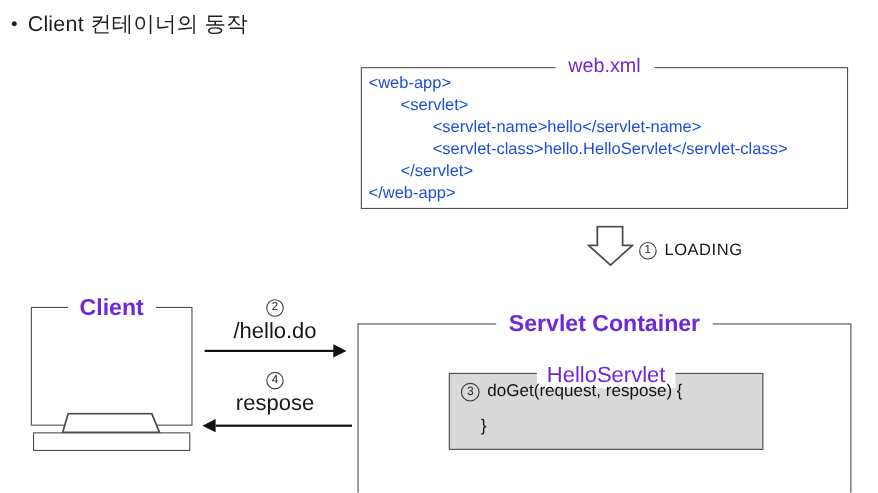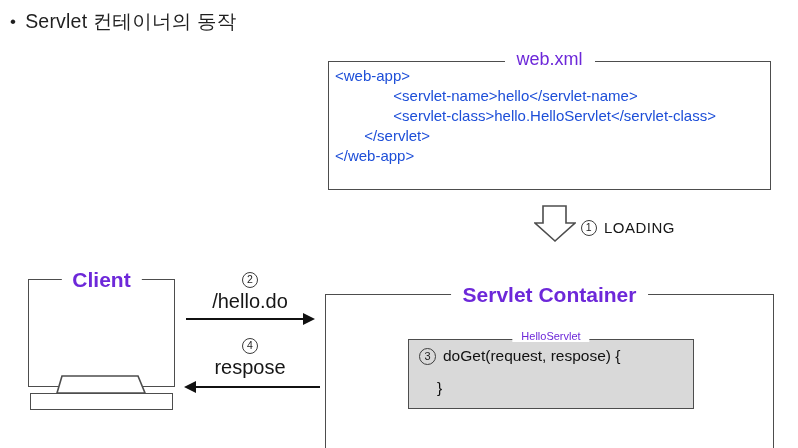--- a/index.html
+++ b/index.html
@@ -74,42 +74,43 @@
   .response-label{left:192px; top:338px;}
   .step-label .txt{font-size:20px;}
 
   
   .container-box{left:325px; top:294px; width:447px; height:156px;}
   .container-box .legend{top:-12px;}
   .gray-box{
     position:absolute; left:82px; top:44px; width:286px; height:70px;
     background:var(--gray-fill); border:1.6px solid var(--line); box-sizing:border-box;
   }
-  .gray-box .legend{top:-10px; font-size:11px; padding:0 9px;text-align:right;}
+  .gray-box .legend{top:-10px; font-size:20px; padding:0 9px;text-align:right;}
   .doget-line{
     position:absolute; left:10px; top:7px; display:flex; align-items:center; gap:7px;
     font-size:15.5px; color:#111;
   }
   .doget-line .circled{width:17px; height:17px; line-height:14px; font-size:11px;}
   .closing-brace{position:absolute; left:28px; top:39px; font-size:15.5px; color:#111;}
 </style>
 </head>
 <body>
 
 <div class="canvas">
 
   <div class="page-title">
     <span class="bullet">•</span>
-    <span>Servlet 컨테이너의 동작</span>
+    <span>Client 컨테이너의 동작</span>
   </div>
 
   <div class="tbox webxml-box">
     <span class="legend big">web.xml</span>
     <div class="code">
       <div class="code-line">&lt;web-app&gt;</div>
+      <div class="code-line">       &lt;servlet&gt;</div>
       <div class="code-line">              &lt;servlet-name&gt;hello&lt;/servlet-name&gt;</div>
       <div class="code-line">              &lt;servlet-class&gt;hello.HelloServlet&lt;/servlet-class&gt;</div>
       <div class="code-line">       &lt;/servlet&gt;</div>
       <div class="code-line">&lt;/web-app&gt;</div>
     </div>
   </div>
 
   <svg class="loading-arrow" width="42" height="38" viewBox="0 0 42 38">
     <polygon points="9,1 32,1 32,18 41,18 21,36 1,18 9,18" fill="#ffffff" stroke="#4d4d4d" stroke-width="1.6" stroke-linejoin="miter"></polygon>
   </svg>

